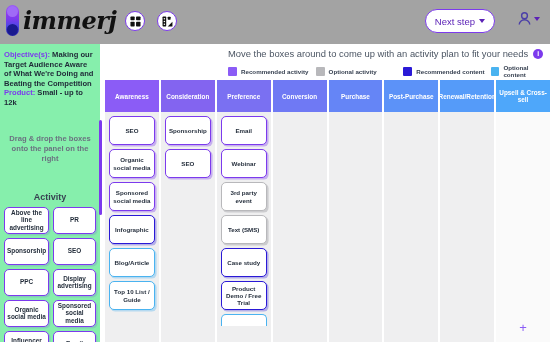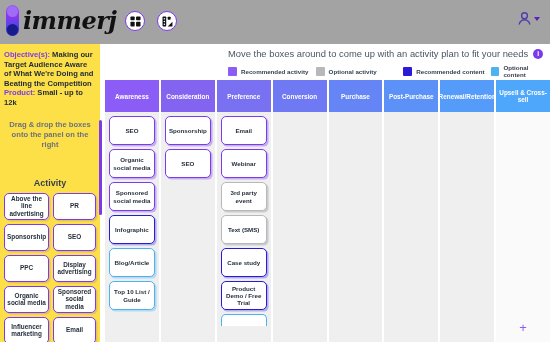--- a/index.html
+++ b/index.html
@@ -56,28 +56,28 @@
   }
   #avatar-menu {
     position: absolute; right: 10px; top: 11px;
     display: flex; align-items: center; gap: 2px;
   }
   .chev { width:0;height:0;border-left:3.2px solid transparent;border-right:3.2px solid transparent;border-top:4px solid #5b21b6; }
 
   
   #left-panel {
     position: absolute; left: 0; top: 44px; width: 100px; height: 298px;
-    background: #fde047; padding: 6px 4px 0 4px;
+    background: #86efac; padding: 6px 4px 0 4px;
   }
   #objective-block {
     font-size: 7.6px; line-height: 9.6px; color: #1f2937; font-weight: 700;
   }
   .obj-key { color: #7c3aed; }
   #dragdrop-hint {
-    margin-top: 12px; text-align: center;
+    margin-top: 26px; text-align: center;
     font-size: 7.6px; line-height: 10px; color: #6b7280; font-weight: 700;
   }
   #activity-title {
     margin-top: 28px; text-align: center;
     font-size: 9px; color: #374151; font-weight: 700;
   }
   #activity-grid {
     margin-top: 5px;
     display: grid; grid-template-columns: 1fr 1fr; gap: 4px 4px;
   }
@@ -170,20 +170,24 @@
     <svg width="11" height="11" viewBox="0 0 12 12" aria-hidden="true">
       <rect x="0.6" y="0.6" width="4" height="10.8" rx="0.8" fill="#111"></rect>
       <circle cx="2.6" cy="3" r="0.85" fill="#fff"></circle>
       <circle cx="2.6" cy="6" r="0.85" fill="#fff"></circle>
       <circle cx="2.6" cy="9" r="0.85" fill="#fff"></circle>
       <path d="M6.2 11.4 L11.4 6.2 L11.4 11.4 Z" fill="#111"></path>
       <rect x="6.2" y="0.8" width="3.2" height="3.2" rx="0.6" fill="#111"></rect>
     </svg>
   </div>
 
+  <div id="next-step-btn">
+    <span>Next step</span>
+    <span class="chev"></span>
+  </div>
 
   <div id="avatar-menu">
     <svg width="15" height="15" viewBox="0 0 16 16" aria-hidden="true">
       <circle cx="8" cy="5" r="3.1" fill="none" stroke="#4b3fa8" stroke-width="1.5"></circle>
       <path d="M2.4 14.5 a5.6 5.1 0 0 1 11.2 0" fill="none" stroke="#4b3fa8" stroke-width="1.5"></path>
     </svg>
     <span class="chev"></span>
   </div>
 </div>
 

